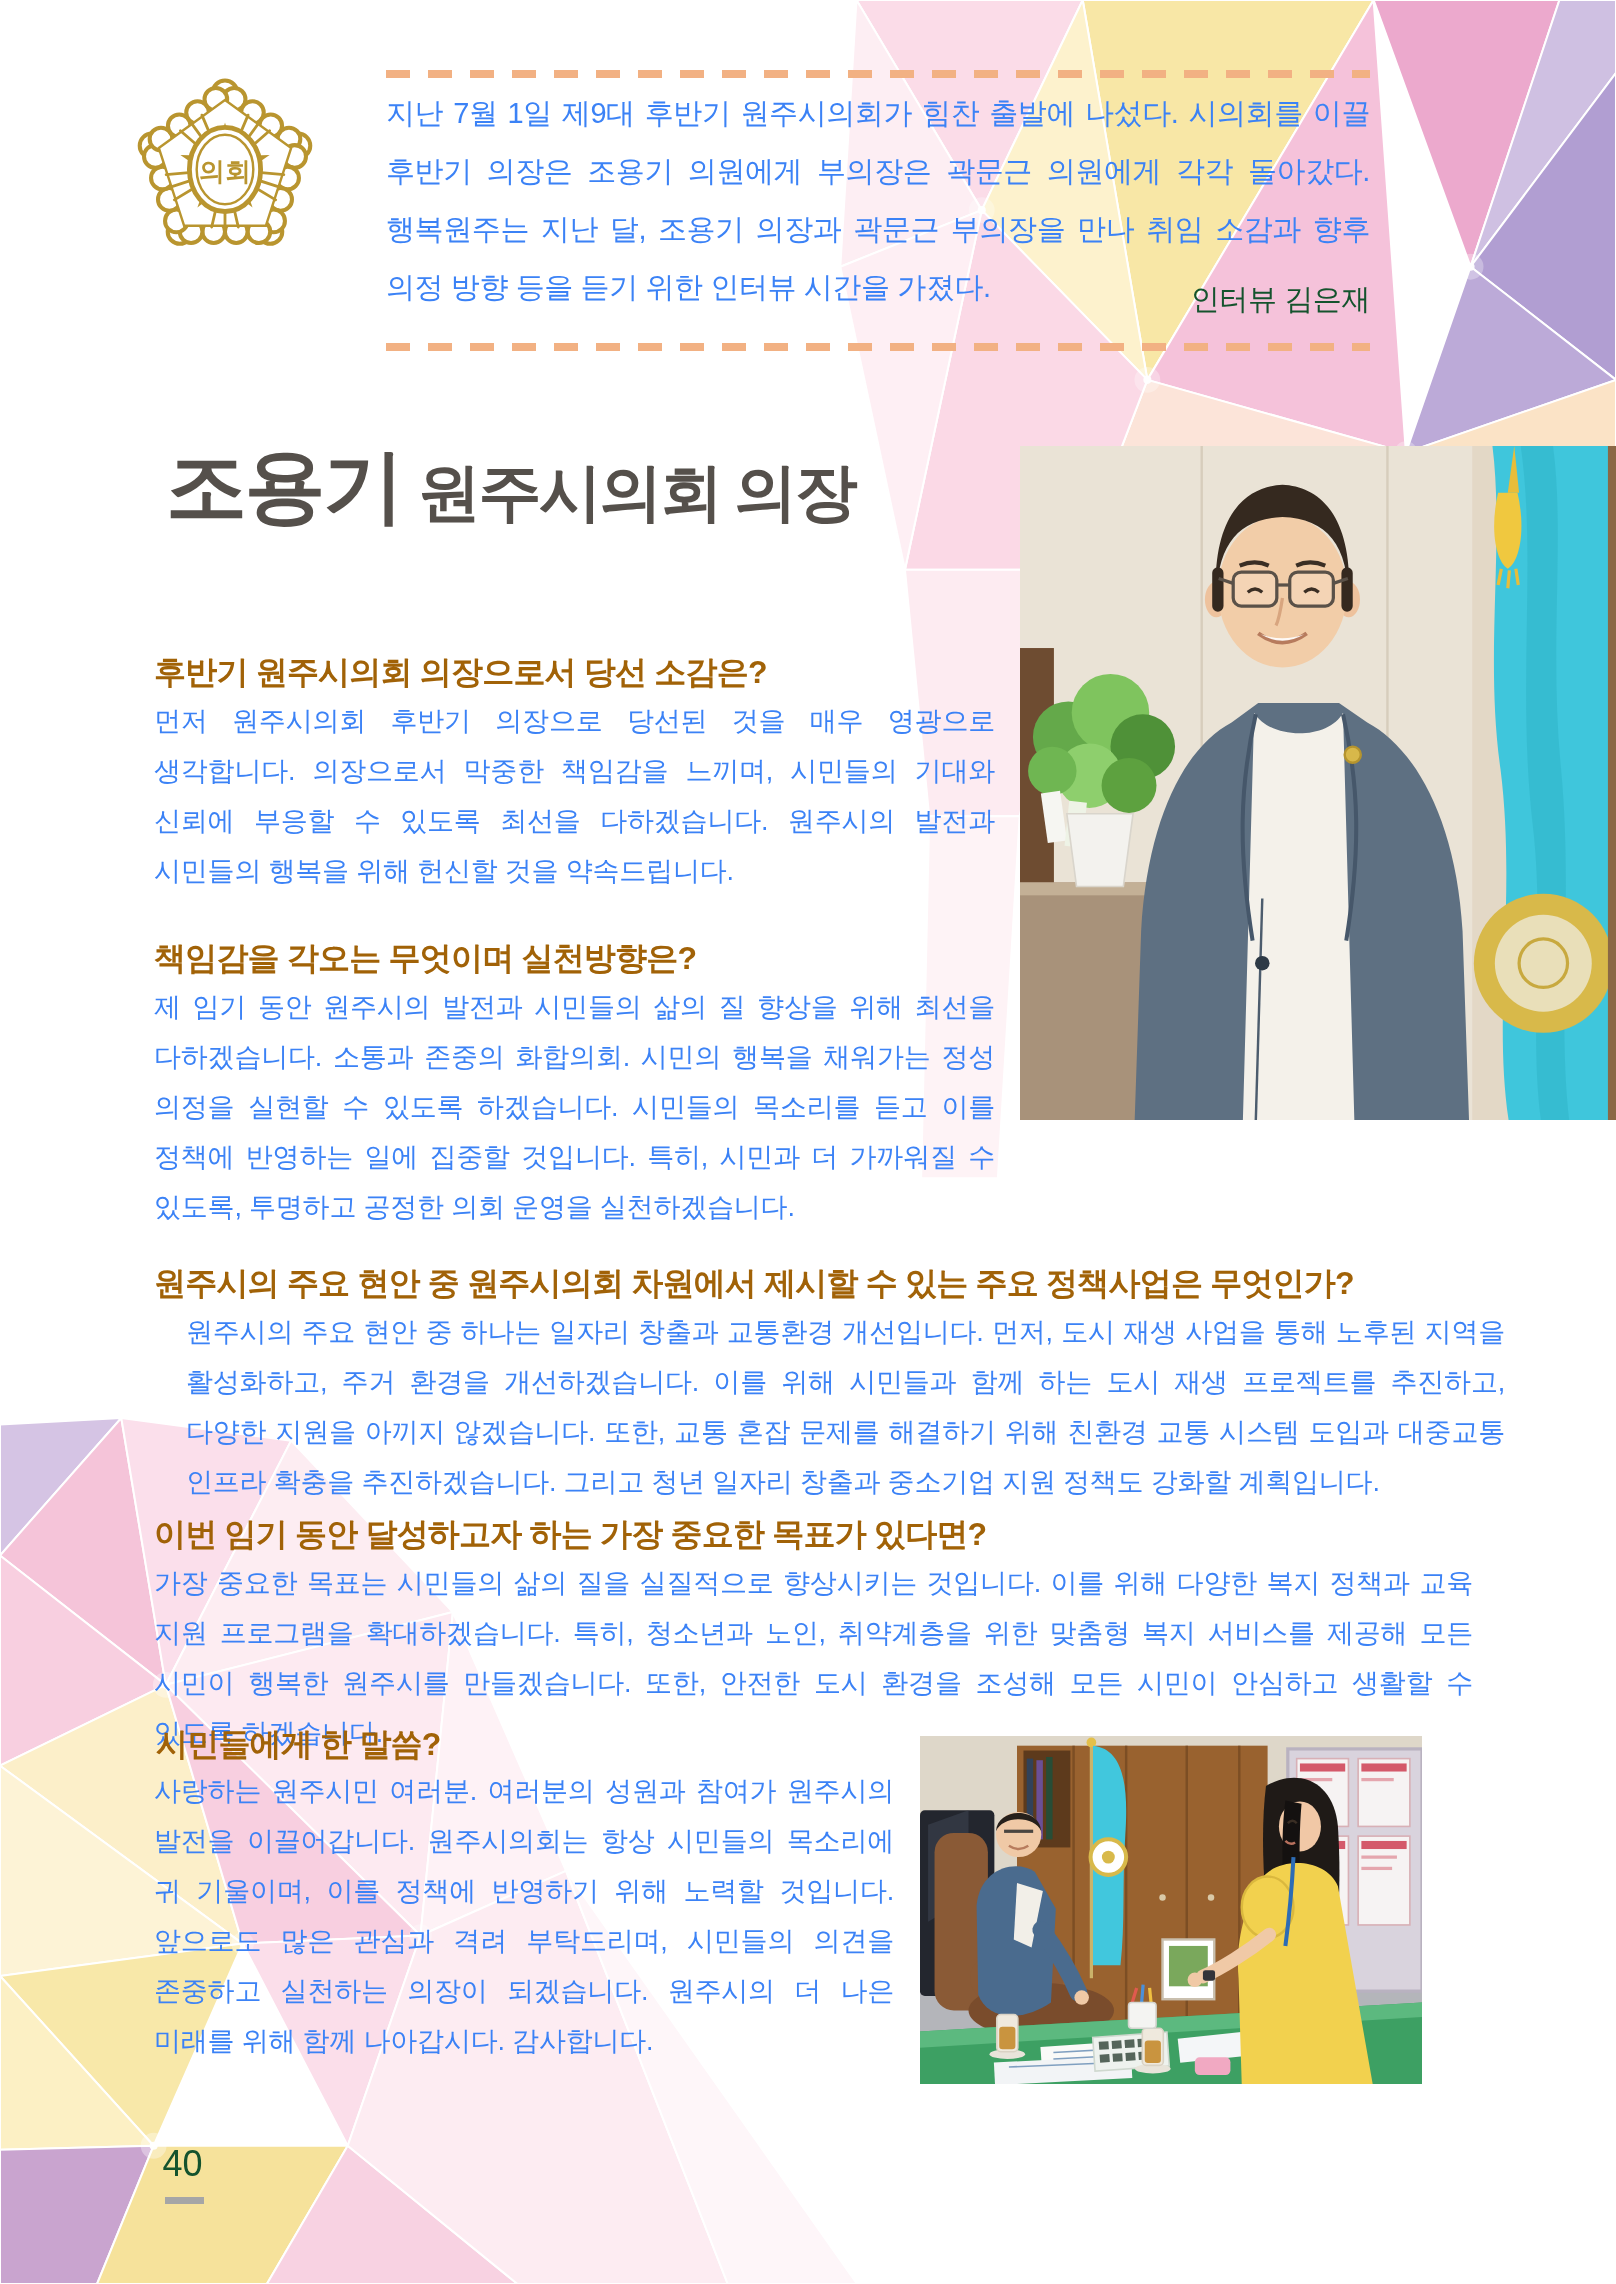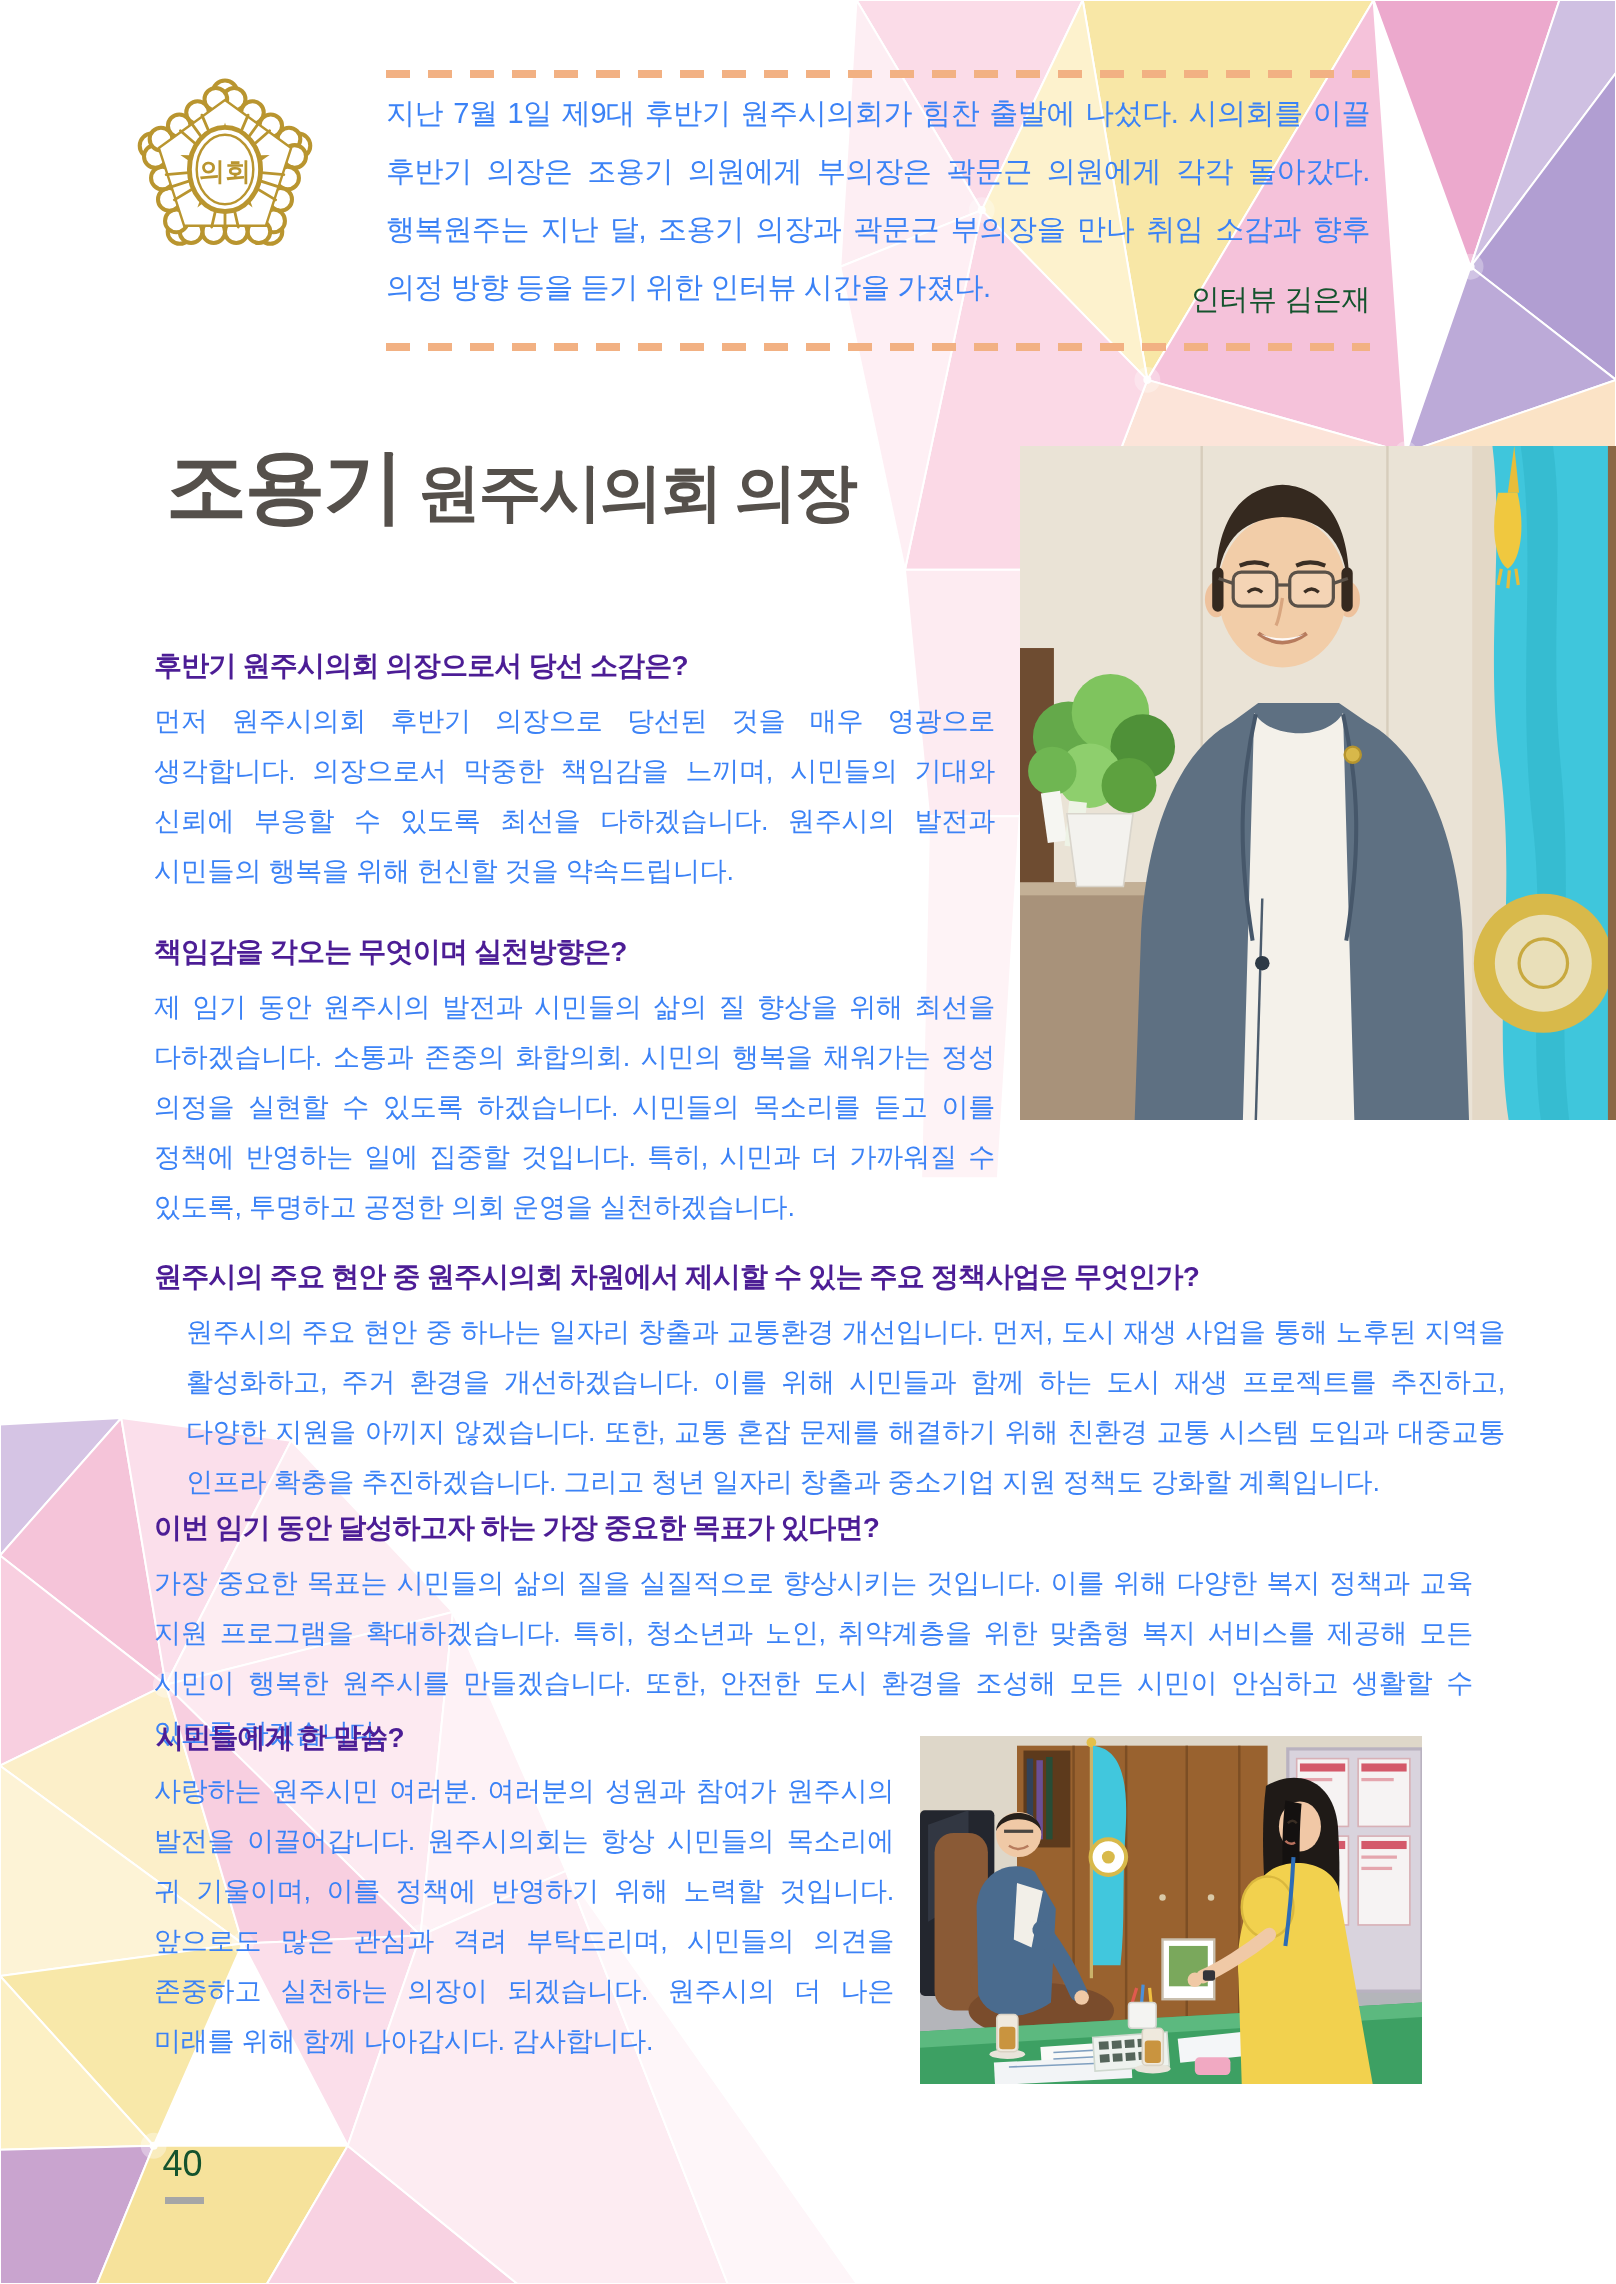--- a/index.html
+++ b/index.html
@@ -29,21 +29,21 @@
   
   .title{
     left:150px;top:433px;width:889px;display:flex;align-items:baseline;gap:16px;
     font-family:"Liberation Serif","DejaVu Serif",serif;font-weight:700;color:#55504b;letter-spacing:-2.4px;margin-left:16px;
   }
   .title .t-name{font-size:81px;}
   .title .t-role{font-size:63px;}
 
   
   .q-head{
-    position:absolute;font-size:28px;font-weight:700;color:#4c1d95;letter-spacing:-0.8px;
+    position:absolute;font-size:32px;font-weight:700;color:#a16207;letter-spacing:-0.8px;
     white-space:nowrap;z-index:3;
   }
   .q-body{
     position:absolute;font-size:27px;line-height:50px;color:#3b82f6;letter-spacing:-0.2px;
     text-align:justify;word-break:keep-all;z-index:3;
   }
   .qh1{left:154px;top:624px;}   .qb1{left:154px;top:669px;width:841px;}
   .qh2{left:154px;top:910px;}  .qb2{left:154px;top:955px;width:841px;}
   .qh3{left:154px;top:1235px;}  .qb3{left:142px;top:1280px;width:1319px;margin-left:44px;}
   .qh4{left:154px;top:1486px;}  .qb4{left:154px;top:1531px;width:1319px;}

